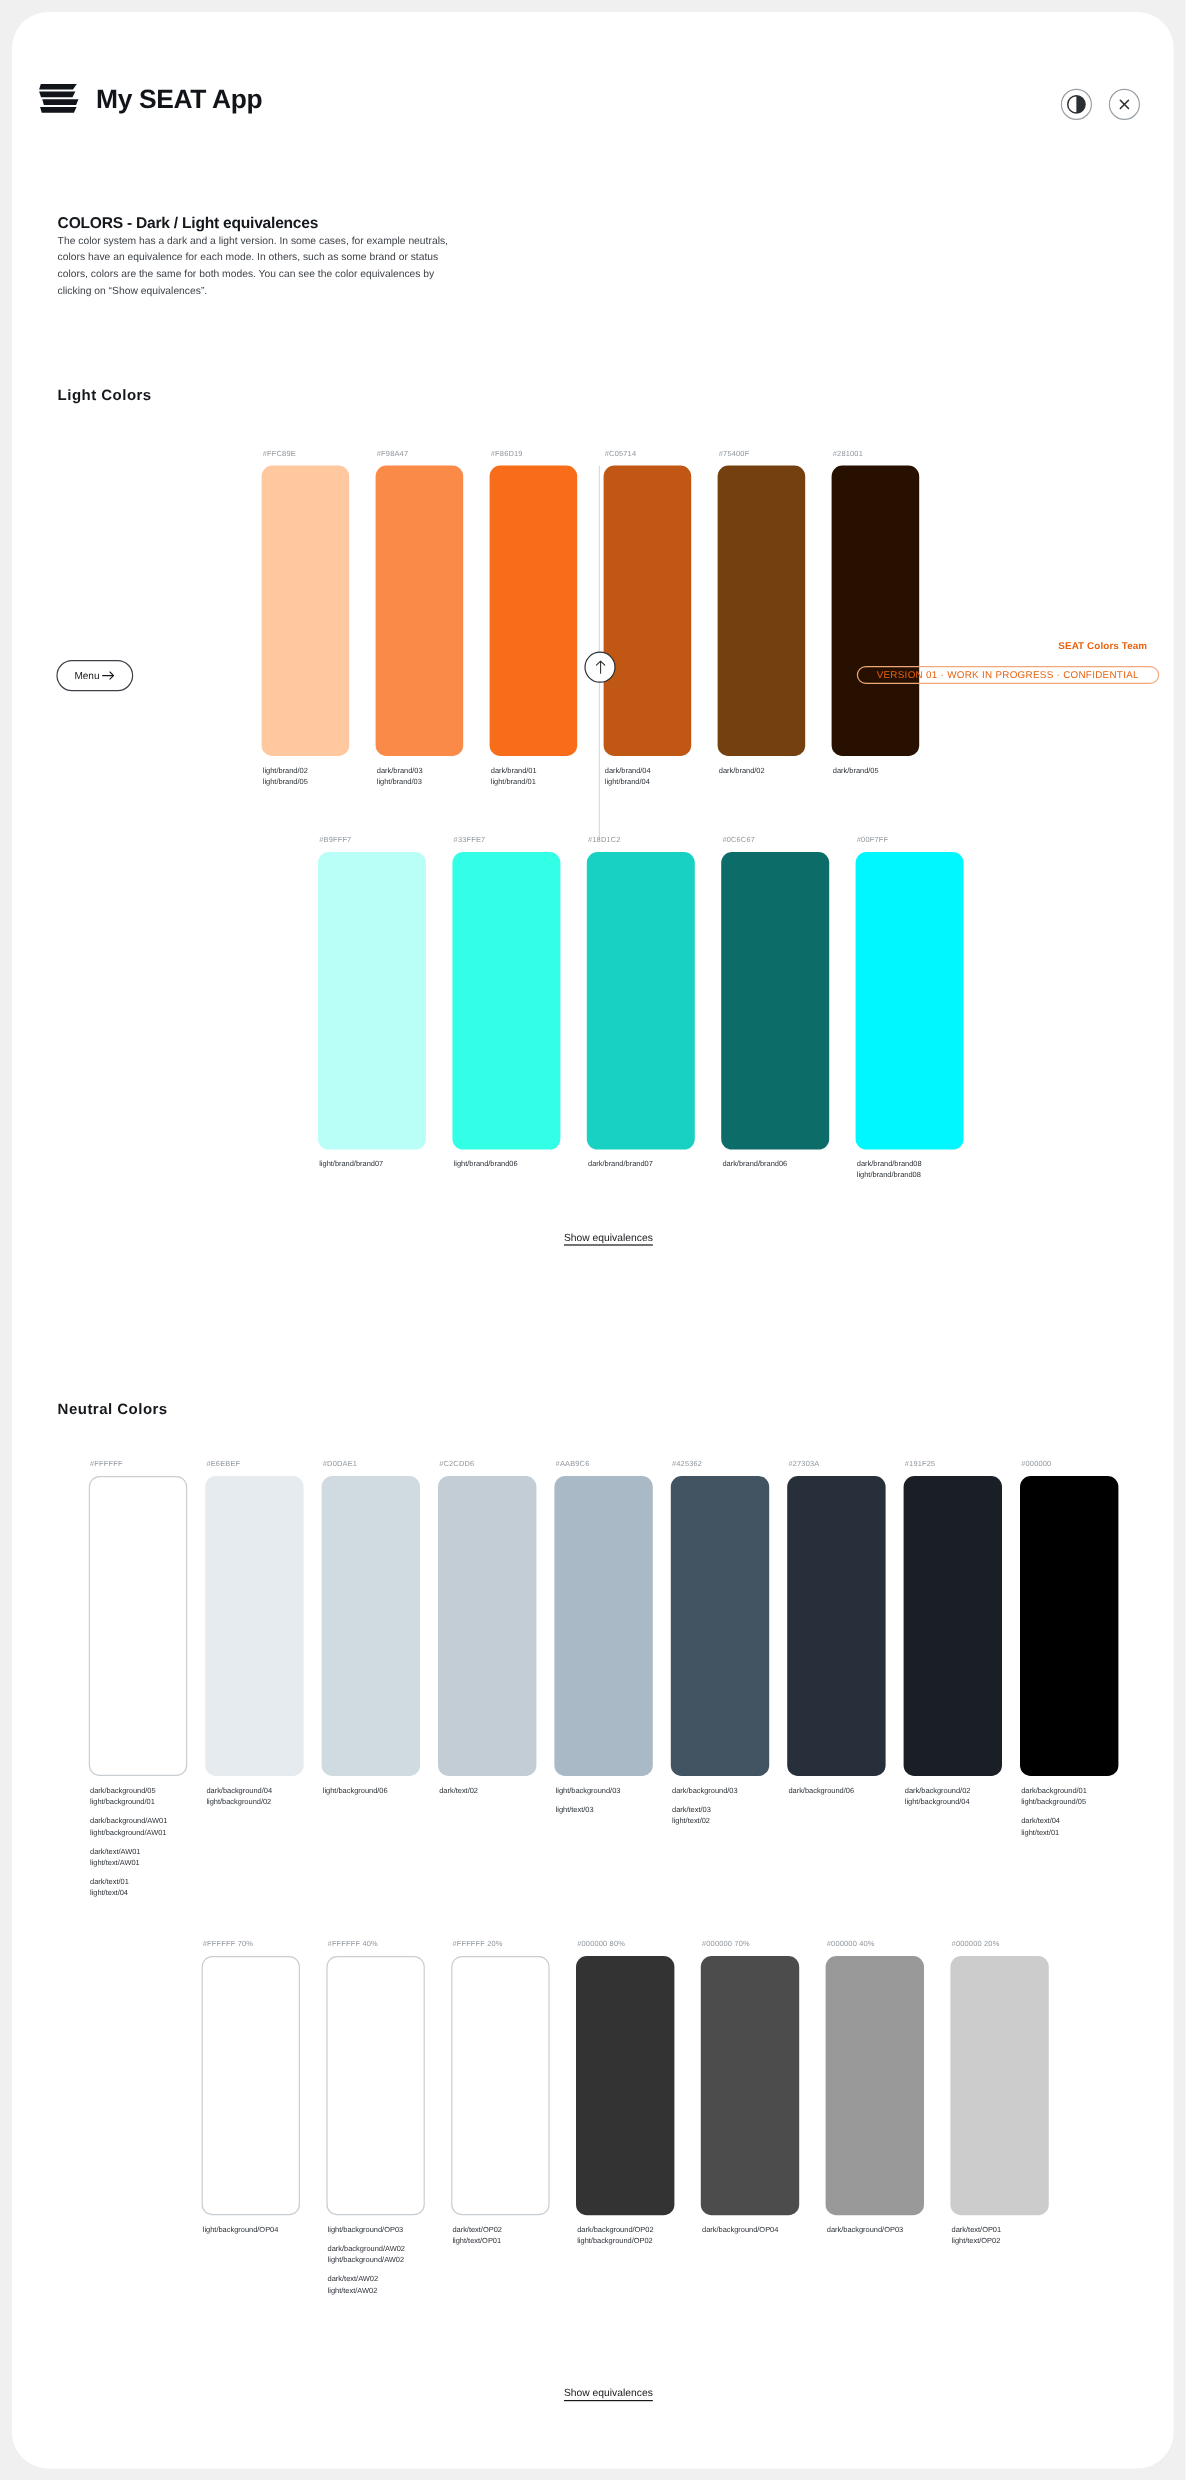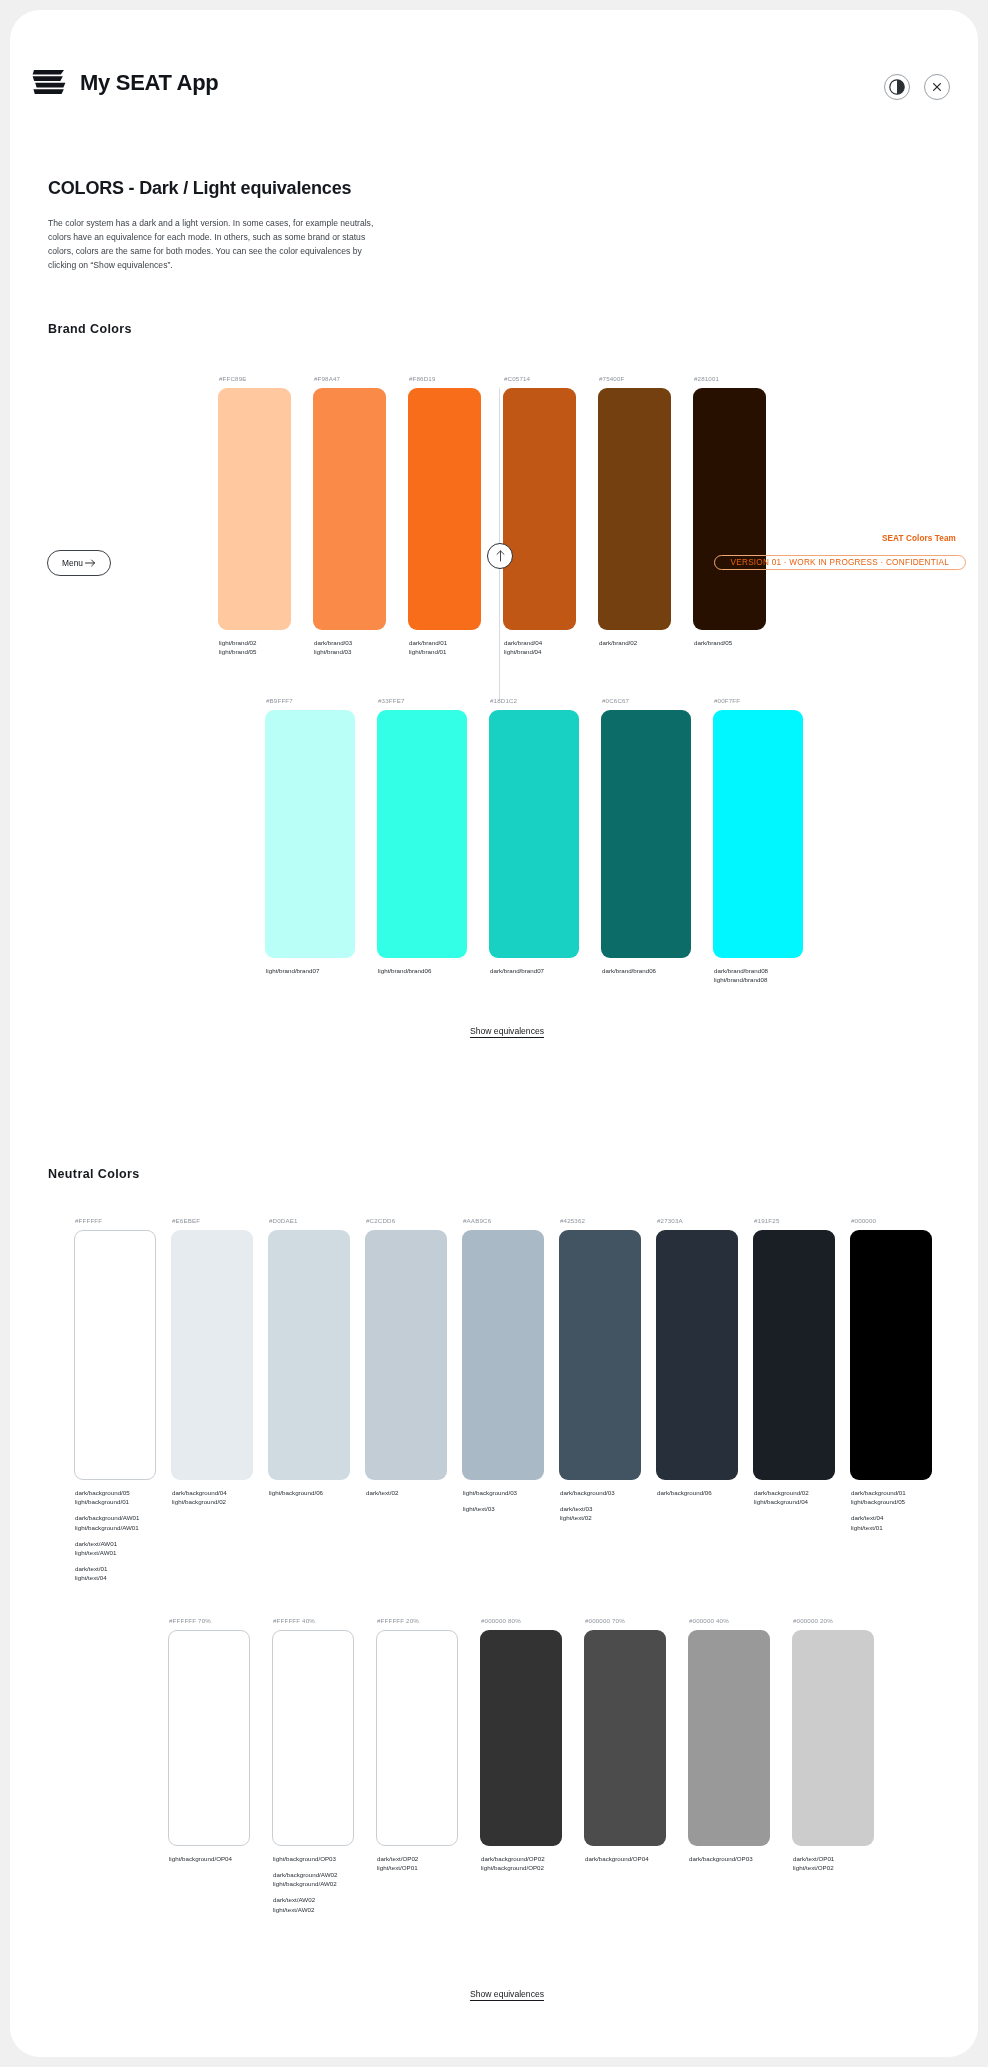--- a/index.html
+++ b/index.html
@@ -40,22 +40,22 @@
     width: 26px; height: 26px; border-radius: 50%;
     border: 1px solid #9aa0a6; background: #fff;
     display: flex; align-items: center; justify-content: center;
     cursor: pointer;
   }
   .circ-btn svg { display: block; }
 
   
   .intro { position: absolute; left: 38px; top: 168px; width: 330px; }
   .intro h1 {
-    font-size: 18px; font-weight: bold; color: #15181c;
-    letter-spacing: -0.2px; margin-bottom: 18px;
+    font-size: 13px; font-weight: bold; color: #15181c;
+    letter-spacing: -0.2px; margin-bottom: 1px;
   }
   .intro p {
     font-size: 8.6px; line-height: 1.62; color: #3e4349;
   }
 
   
   .sec-title {
     position: absolute; left: 38px;
     font-size: 12.5px; font-weight: bold; color: #15181c;
     letter-spacing: 0.4px;
@@ -180,21 +180,21 @@
         </svg>
       </div>
     </div>
   </div>
 
   <div class="intro">
     <h1>COLORS - Dark / Light equivalences</h1>
     <p>The color system has a dark and a light version. In some cases, for example neutrals, colors have an equivalence for each mode. In others, such as some brand or status colors, colors are the same for both modes. You can see the color equivalences by clicking on “Show equivalences”.</p>
   </div>
 
-  <div class="sec-title" id="brand-title">Brand Colors</div>
+  <div class="sec-title" id="brand-title">Light Colors</div>
   <div class="sec-title" id="neutral-title">Neutral Colors</div>
 
   <div class="vline"></div>
 
   <div class="swatch-row" id="brand-row-1">
       <div class="sw">
         <div class="hex">#FFC89E</div>
         <div class="chip" style="background: rgb(255, 200, 158);"></div>
         <div class="names">
           <div class="grp">

